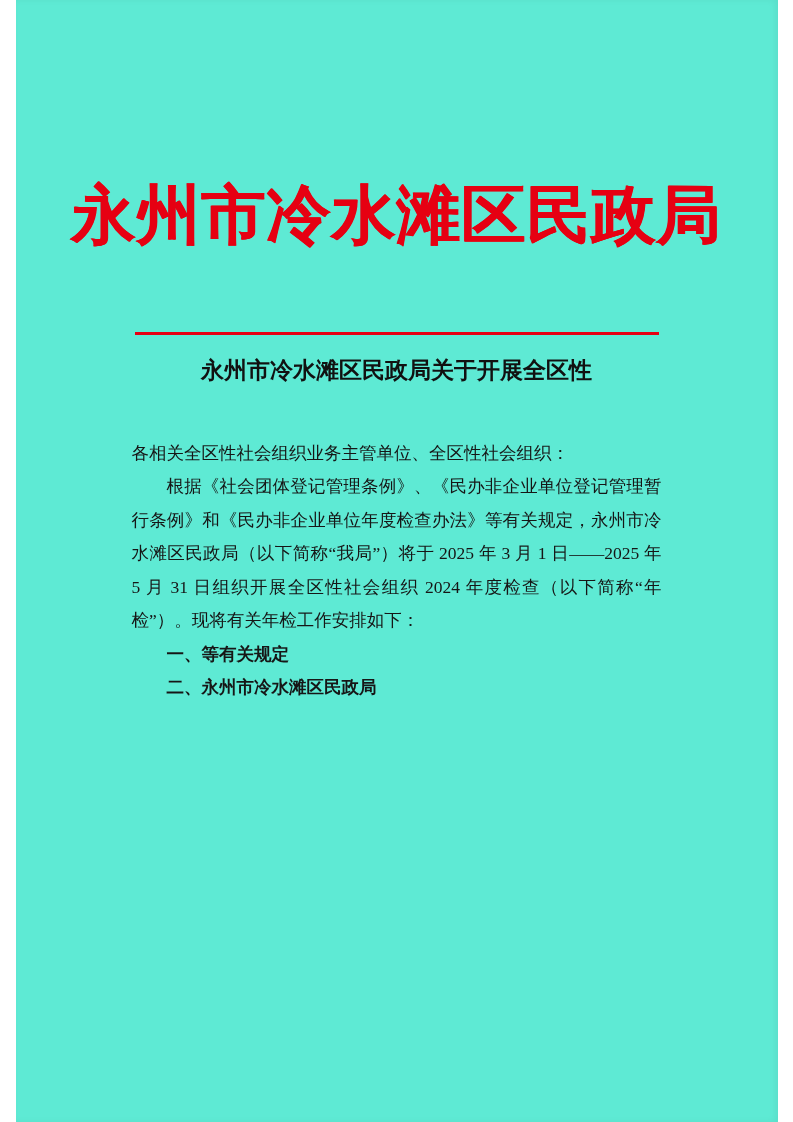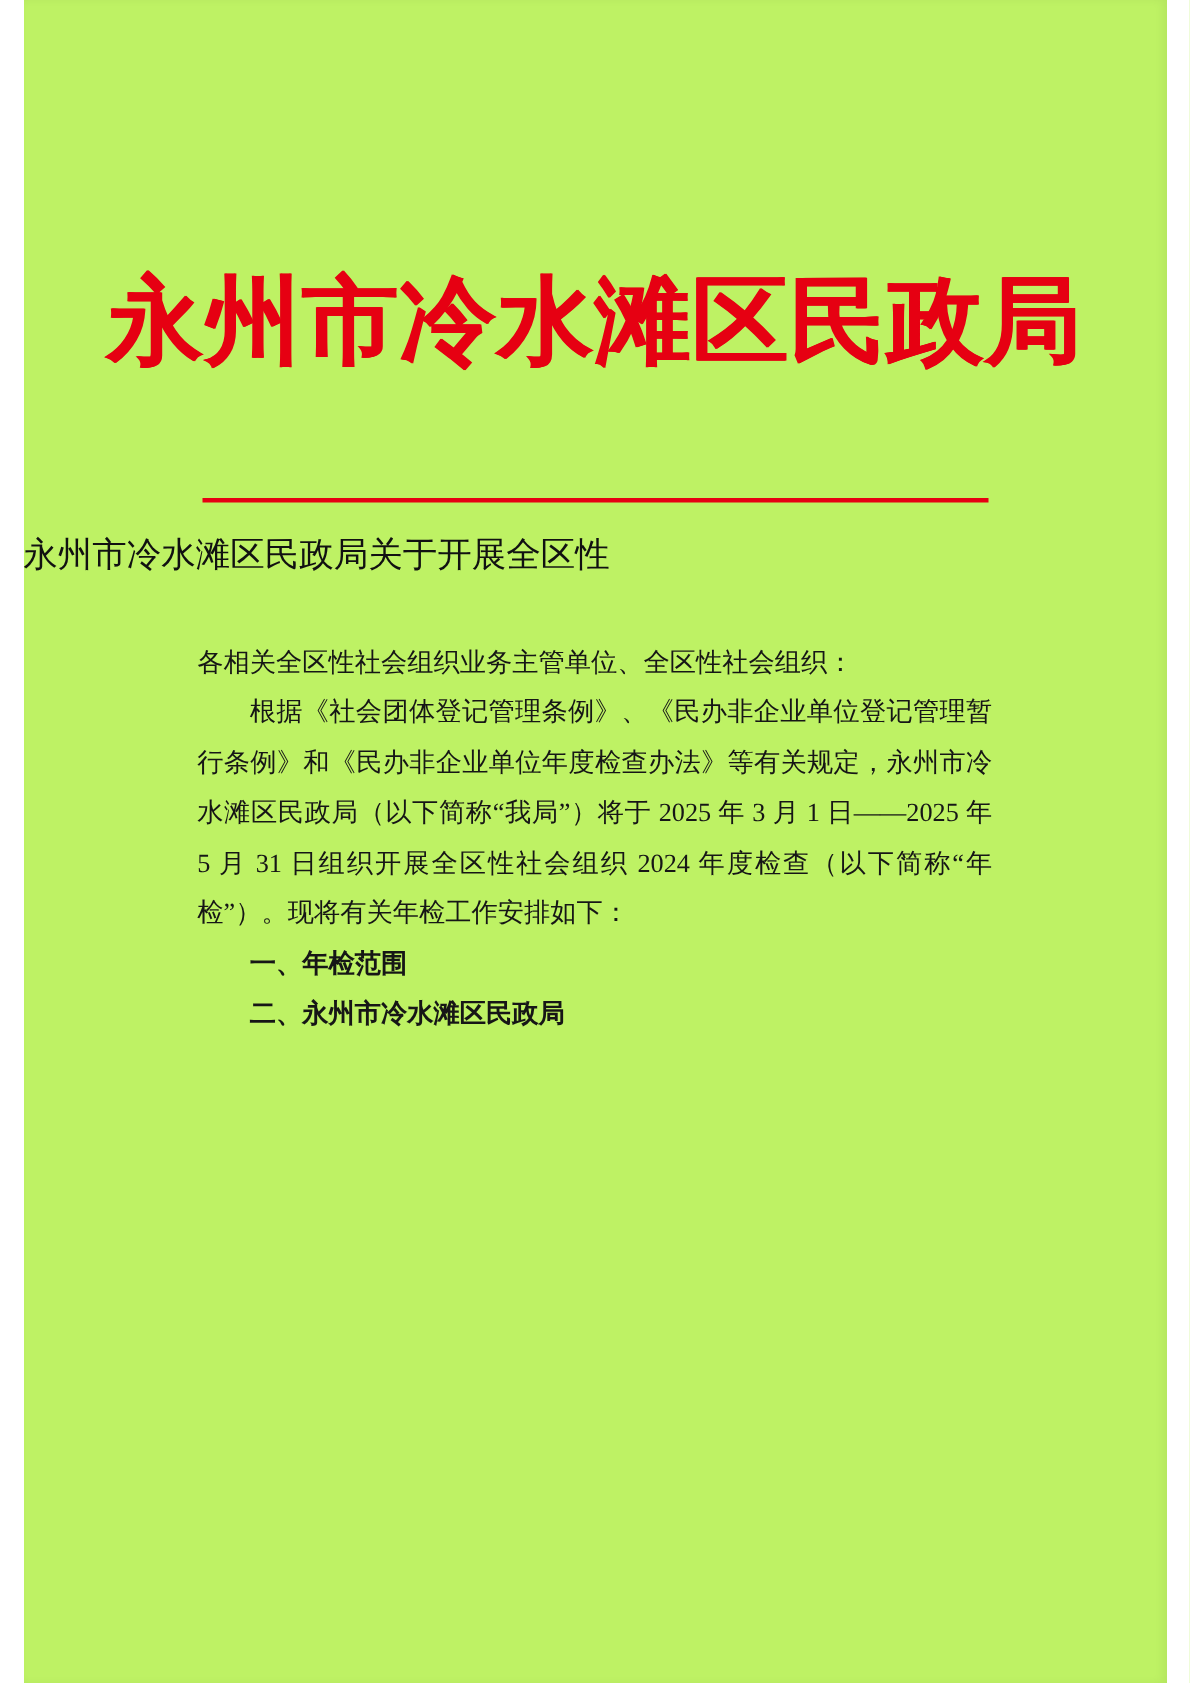--- a/index.html
+++ b/index.html
@@ -5,21 +5,21 @@
   :root{
     --accent:#e60012;
     --ink:#1c1c1c;
   }
   *{box-sizing:border-box;}
   html,body{margin:0;padding:0;background:#ffffff;}
   .page{
     width:762px;
     height:1122px;
     margin:0 auto;
-    background:#bef264;
+    background:#5eead4;
     position:relative;
     overflow:hidden;
     font-family:"Liberation Serif","DejaVu Serif",serif;
     color:var(--ink);
     box-shadow:inset -3px 0 6px rgba(0,0,0,0.05);
   }
   .letterhead{
     margin-top:178px;
     text-align:center;
     color:var(--accent);
@@ -33,30 +33,30 @@
   }
   .red-line{
     width:524px;
     margin:80px auto 0 auto;
     border:none;
     border-top:3.5px solid var(--accent);
     height:0;
   }
   .doc-title{
     margin-top:16px;
-    text-align:left;
+    text-align:center;
     font-family:"DejaVu Serif","Liberation Serif",serif;
     font-size:23px;
-    font-weight:normal;
+    font-weight:bold;
     line-height:38px;
     color:#111;
   }
   .body-text{
     width:530px;
-    margin:36px auto 0 auto;
+    margin:48px auto 0 auto;
     font-size:17.5px;
     line-height:33.5px;
     text-align:justify;
     color:#161616;
   }
   .body-text p{margin:0;}
   .indent{text-indent:2em;}
   .heading{
     font-weight:bold;
     text-indent:2em;
@@ -75,20 +75,20 @@
 
   <div class="doc-title">
     <div>永州市冷水滩区民政局关于开展全区性</div>
   </div>
 
   <div class="body-text">
     <p>各相关全区性社会组织业务主管单位、全区性社会组织：</p>
 
     <p class="indent">根据《社会团体登记管理条例》、《民办非企业单位登记管理暂行条例》和《民办非企业单位年度检查办法》等有关规定，永州市冷水滩区民政局（以下简称“我局”）将于 2025 年 3 月 1 日——2025 年 5 月 31 日组织开展全区性社会组织 2024 年度检查（以下简称“年检”）。现将有关年检工作安排如下：</p>
 
-    <p class="heading">一、年检范围</p>
+    <p class="heading">一、等有关规定</p>
 
 
     <p class="heading">二、永州市冷水滩区民政局</p>
 
   </div>
 
 </div>
 
 </body></html>

